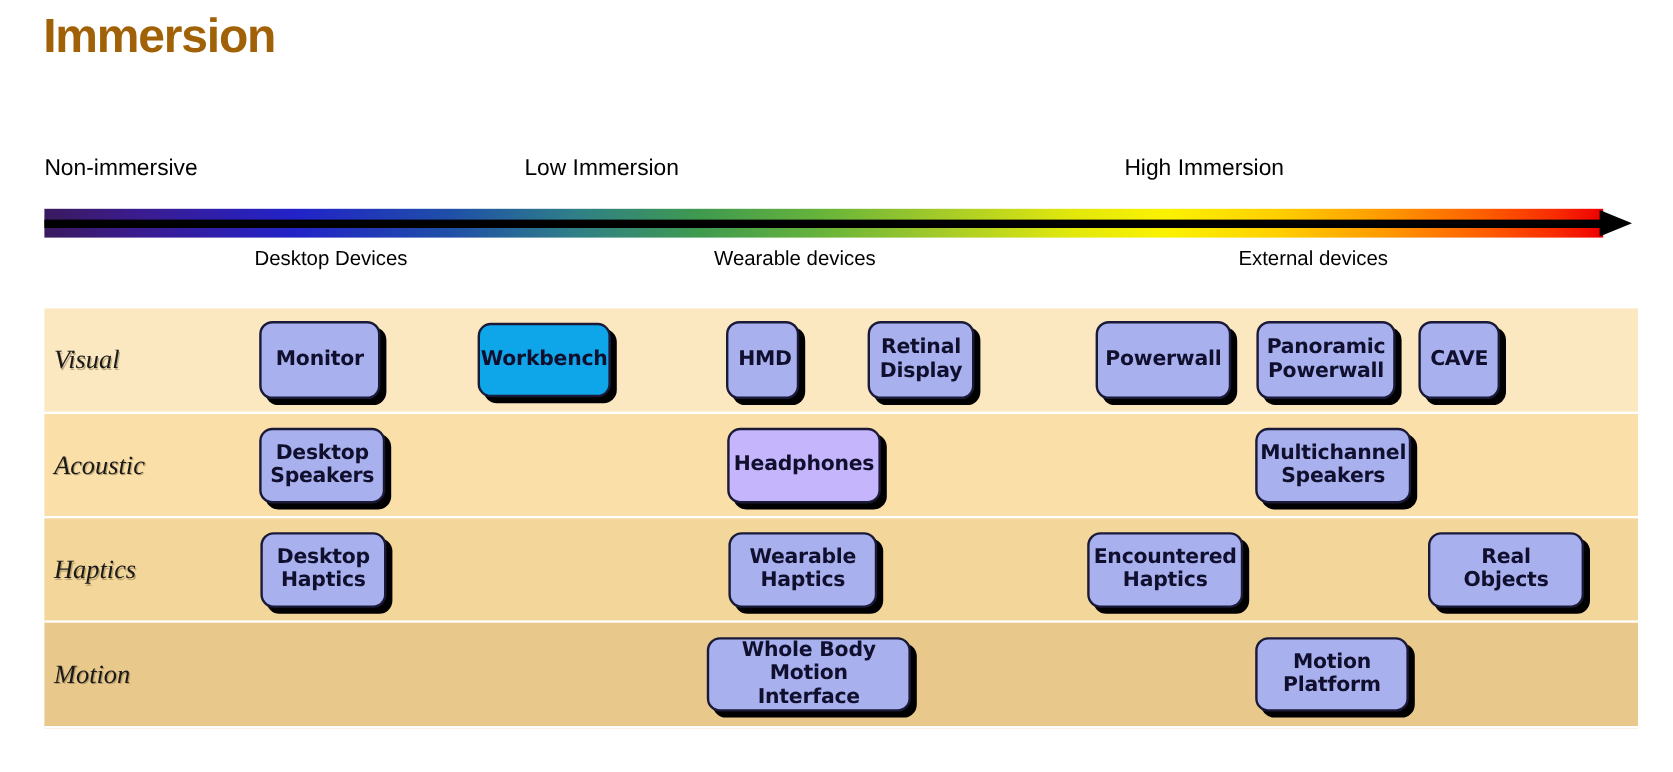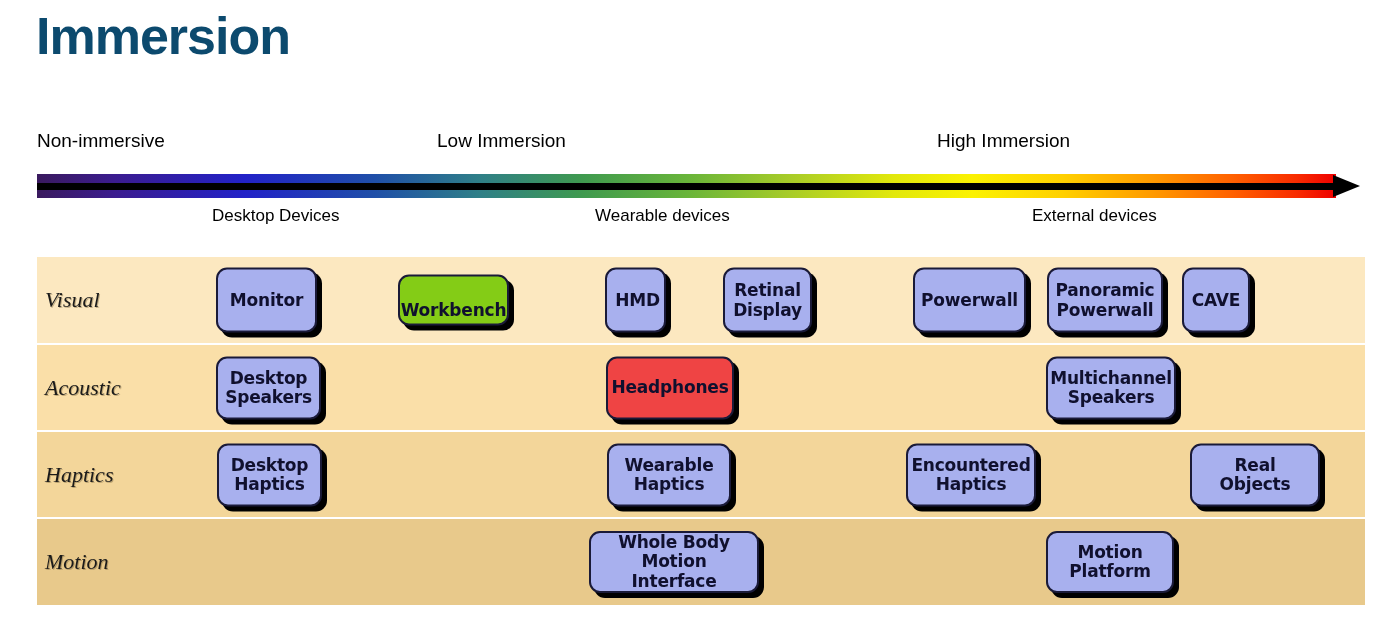--- a/index.html
+++ b/index.html
@@ -11,24 +11,24 @@
     width: 1394px; height: 643px;
     position: relative;
     font-family: "Liberation Sans", sans-serif;
     overflow: hidden;
   }
 
   
   #page-title {
     position: absolute;
     left: 36px; top: 8px;
-    font-size: 52px;
+    font-size: 40px;
     font-weight: bold;
     letter-spacing: -1px;
-    color: #0c4a6e;
+    color: #a16207;
     font-family: "Liberation Sans", sans-serif;
     line-height: 1.1;
   }
 
   
   #scale-region {
     position: absolute;
     left: 0; top: 130px;
     width: 1202px; height: 110px; text-align: right;
   }
@@ -169,21 +169,21 @@
       <div class="scale-label sub" style="left: 1032px;">External devices</div>
     </div>
 </div>
 
 <div id="matrix">
     <div class="matrix-row" style="height: 88px; background: rgb(252, 232, 192);">
       <div class="row-label">Visual</div>
       <div class="cell-box" style="left: 163px; width: 101px; height: 65px; background: rgb(168, 176, 238); border-color: rgb(26, 26, 56);">
         <span>Monitor</span>
       </div>
-      <div class="cell-box" style="left: 345px; width: 111px; height: 51px; background: #84cc16; border-color: rgb(26, 26, 56); align-items: flex-end;">
+      <div class="cell-box" style="left: 345px; width: 111px; height: 62px; background: #0ea5e9; border-color: rgb(26, 26, 56);">
         <span>Workbench</span>
       </div>
       <div class="cell-box" style="left: 552px; width: 61px; height: 65px; background: rgb(168, 176, 238); border-color: rgb(26, 26, 56); padding-left: 12px;">
         <span>HMD</span>
       </div>
       <div class="cell-box" style="left: 670px; width: 89px; height: 65px; background: rgb(168, 176, 238); border-color: rgb(26, 26, 56);">
         <span>Retinal<br>Display</span>
       </div>
       <div class="cell-box" style="left: 860px; width: 113px; height: 65px; background: rgb(168, 176, 238); border-color: rgb(26, 26, 56);">
         <span>Powerwall</span>
@@ -193,21 +193,21 @@
       </div>
       <div class="cell-box" style="left: 1129px; width: 68px; height: 65px; background: rgb(168, 176, 238); border-color: rgb(26, 26, 56);">
         <span>CAVE</span>
       </div>
     </div>
     <div class="matrix-row" style="height: 87px; background: rgb(250, 223, 168);">
       <div class="row-label">Acoustic</div>
       <div class="cell-box" style="left: 163px; width: 105px; height: 63px; background: rgb(168, 176, 238); border-color: rgb(26, 26, 56);">
         <span>Desktop<br>Speakers</span>
       </div>
-      <div class="cell-box" style="left: 553px; width: 128px; height: 63px; background: #ef4444; border-color: rgb(26, 26, 56);">
+      <div class="cell-box" style="left: 553px; width: 128px; height: 63px; background: #c4b5fd; border-color: rgb(26, 26, 56);">
         <span>Headphones</span>
       </div>
       <div class="cell-box" style="left: 993px; width: 130px; height: 63px; background: rgb(168, 176, 238); border-color: rgb(26, 26, 56);">
         <span>Multichannel<br>Speakers</span>
       </div>
     </div>
     <div class="matrix-row" style="height: 87px; background: rgb(243, 214, 154);">
       <div class="row-label">Haptics</div>
       <div class="cell-box" style="left: 164px; width: 105px; height: 63px; background: rgb(168, 176, 238); border-color: rgb(26, 26, 56);">
         <span>Desktop<br>Haptics</span>

